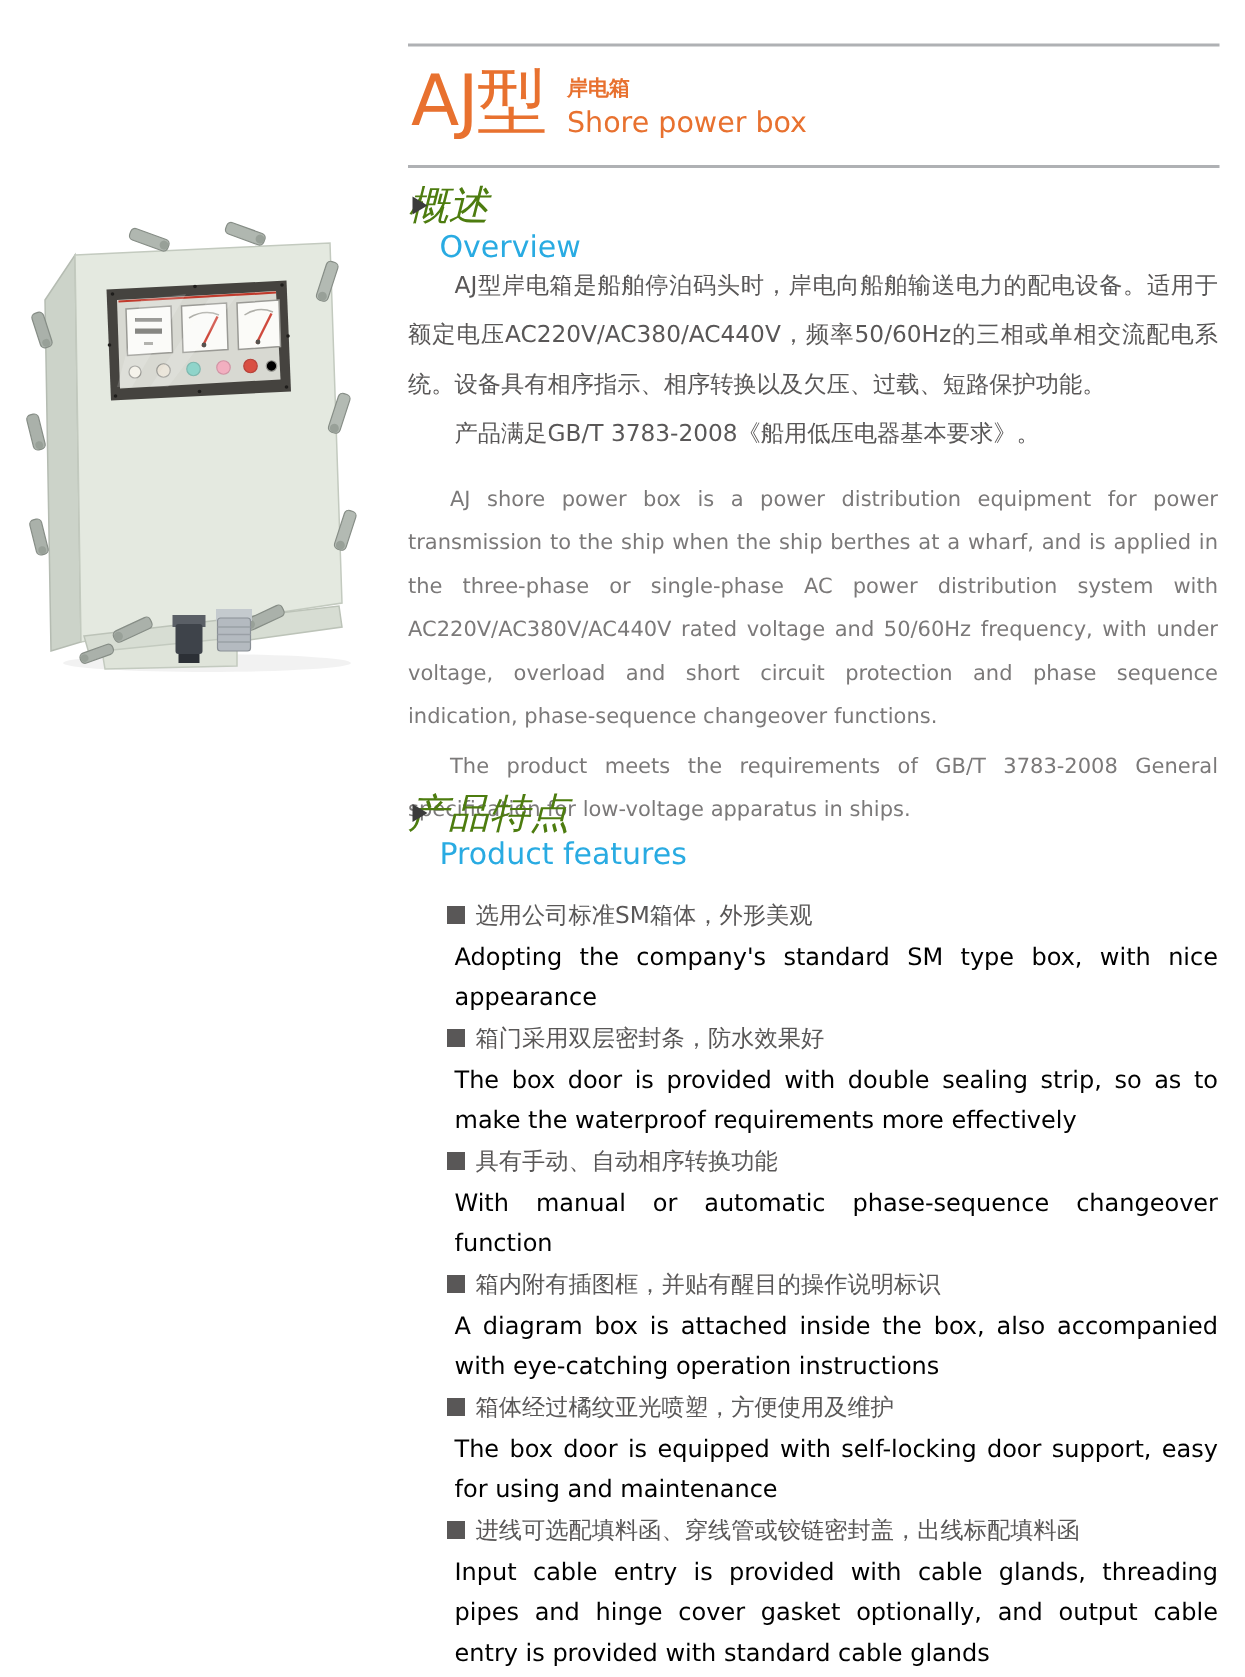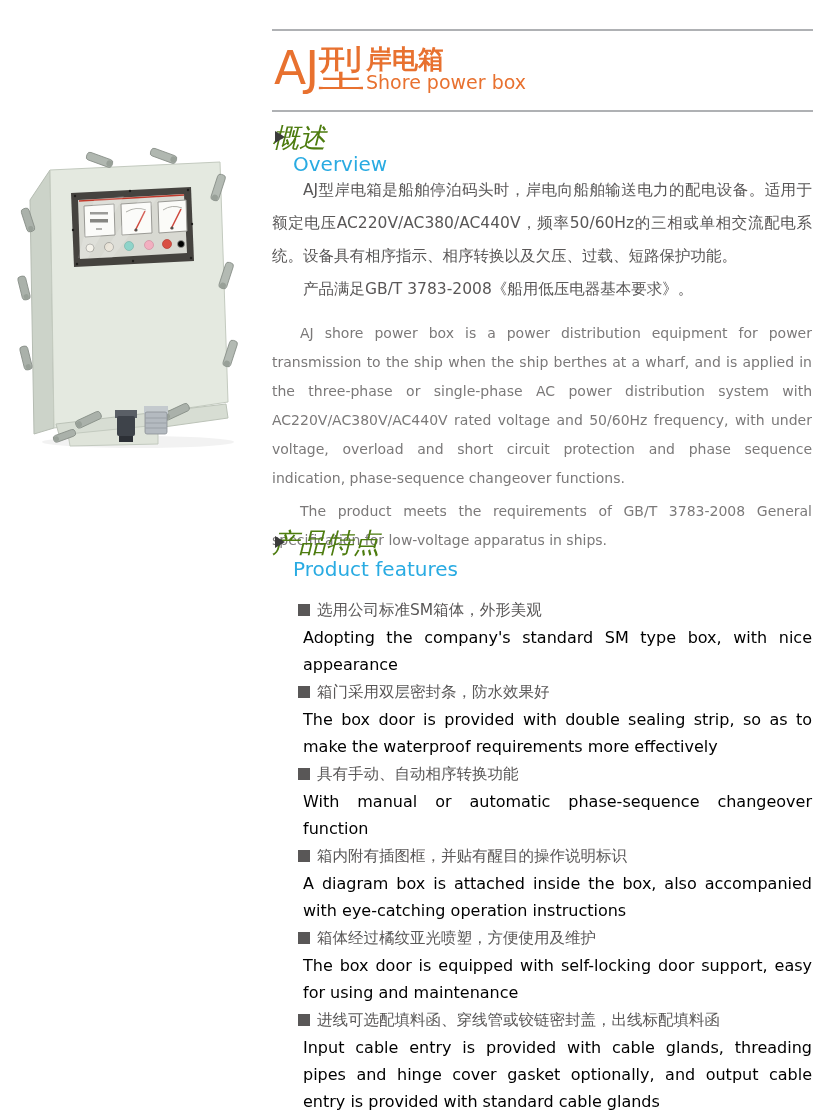--- a/index.html
+++ b/index.html
@@ -14,26 +14,26 @@
   .rule {
     position:absolute; left:272px; width:541px; height:2px;
     background:#afb1b4;
   }
   .rule.top { top:29px; }
   .rule.mid { top:110px; }
 
   
   .title-block {
     position:absolute; left:274px; top:40px;
-    display:flex; align-items:flex-start; gap:2px;
+    display:flex; align-items:flex-start; gap:14px;
     color:#e8712f;
   }
   .title-model { font-size:47px; line-height:56px; letter-spacing:-1px; }
   .title-sub { margin-top:8px; }
-  .title-cn { font-size:26px; font-weight:bold; line-height:22px; }
+  .title-cn { font-size:14px; font-weight:bold; line-height:22px; }
   .title-en { font-size:19px; line-height:24px; }
 
   
   .sec-head { position:absolute; left:272px; }
   .sec-head .arrow {
     position:absolute; left:3px; top:9px;
     width:0; height:0;
     border-left:10px solid #3b3b3b;
     border-top:6px solid transparent;
     border-bottom:6px solid transparent;

